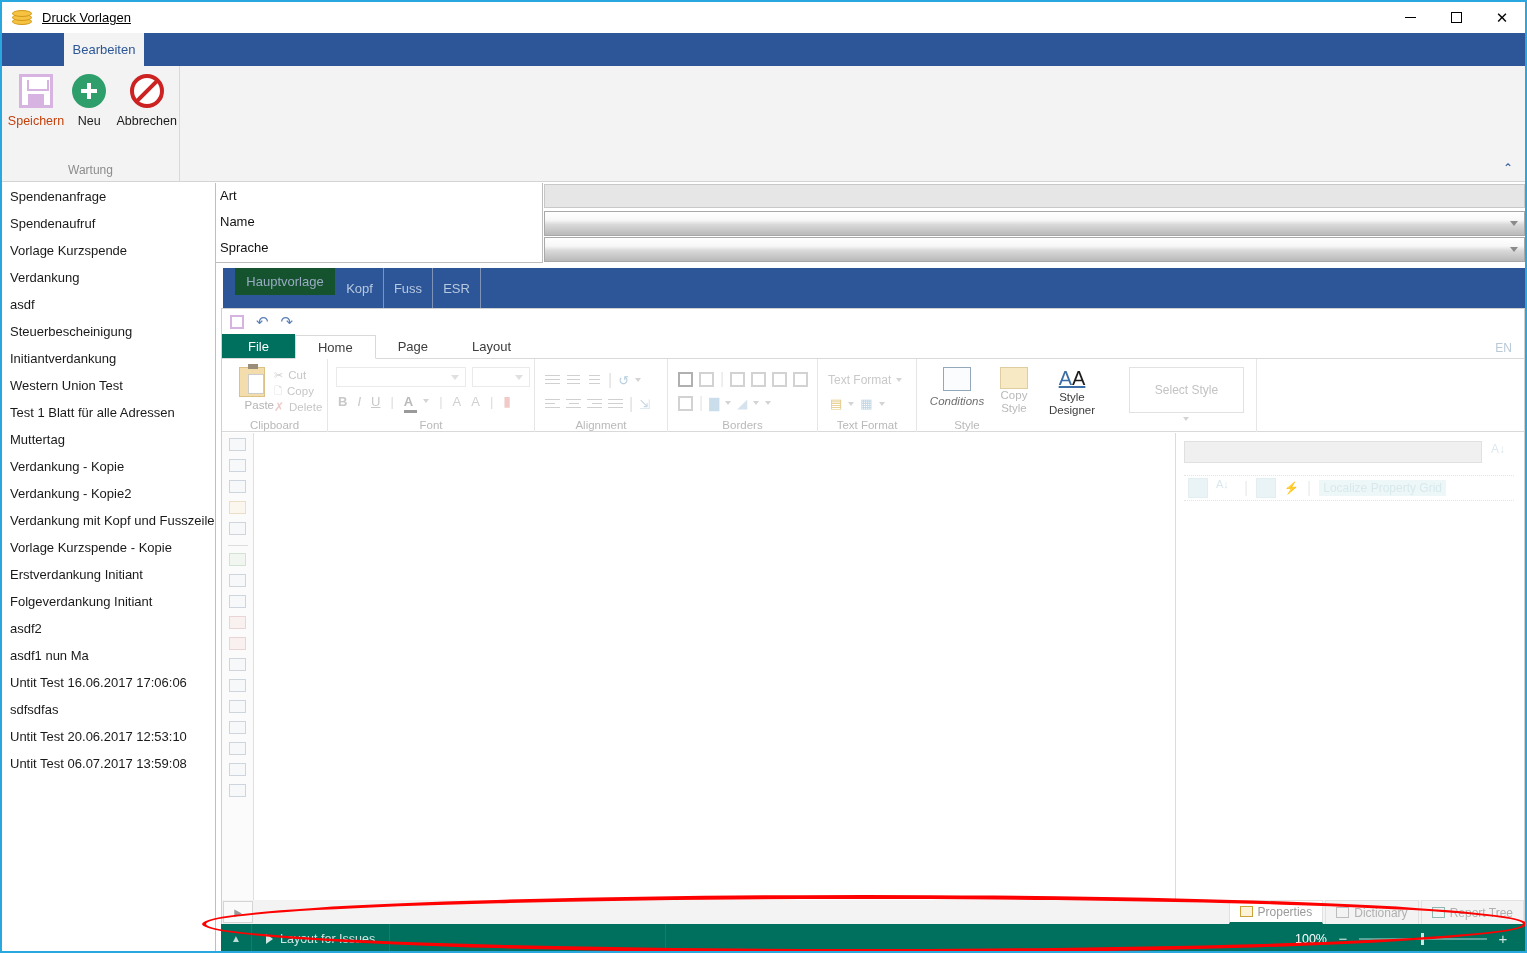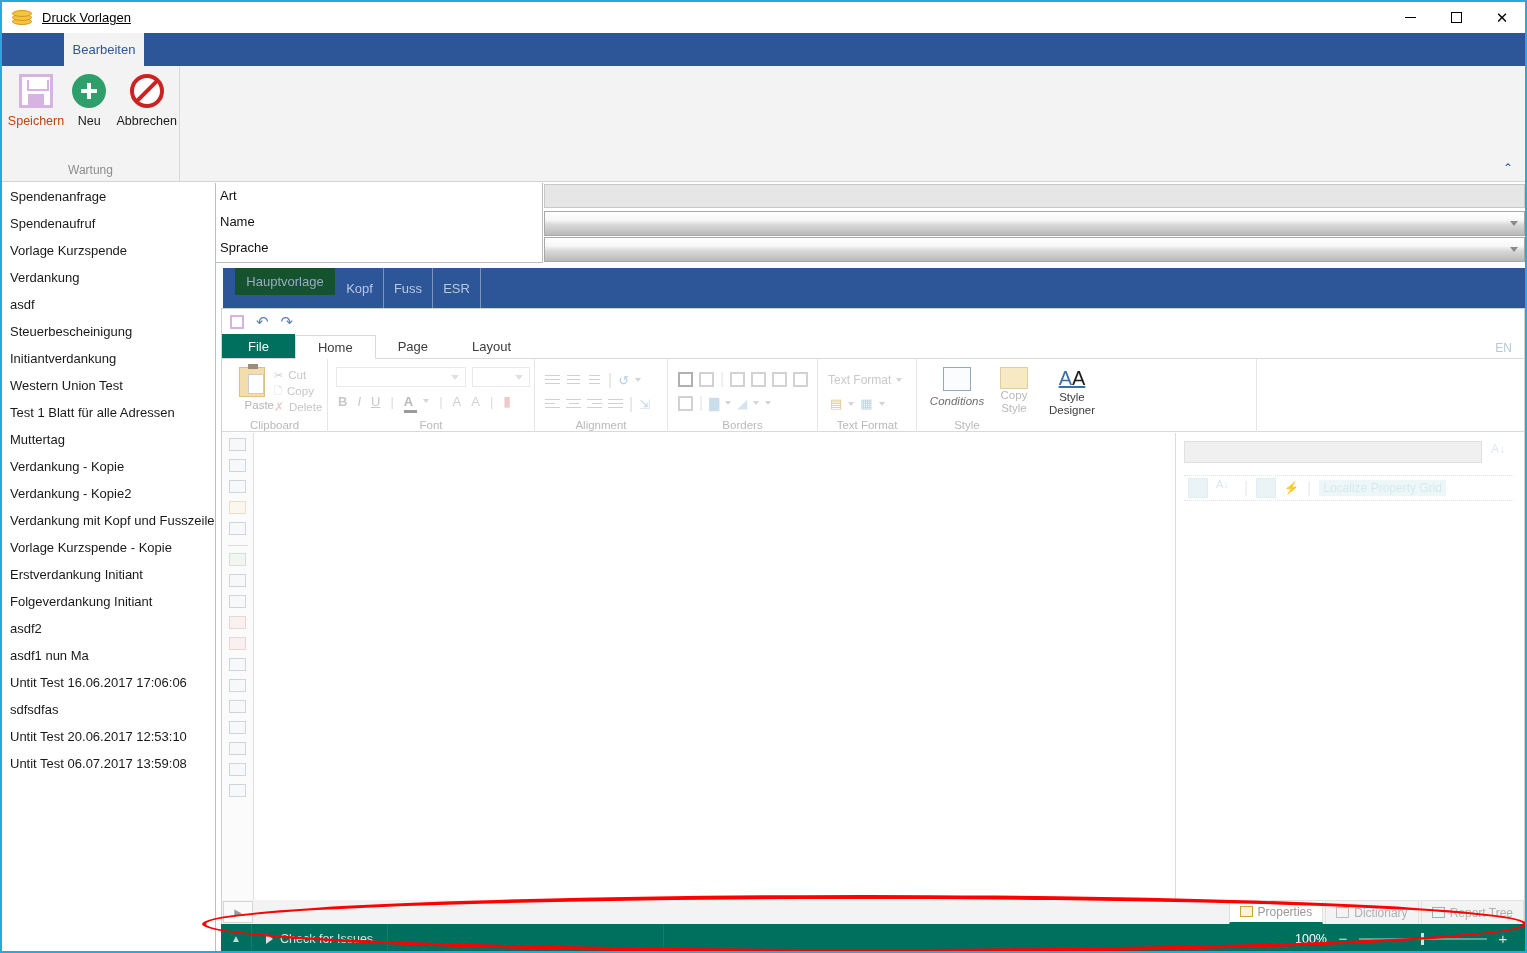--- a/index.html
+++ b/index.html
@@ -502,20 +502,24 @@
           <div style="font-size:11.5px;color:#6e6e6e;margin-top:4px;">Conditions</div>
         </div>
         <div style="position:absolute;left:72px;top:8px;width:50px;text-align:center;">
           <div style="width:28px;height:22px;margin:0 auto;background:#f7e9c4;border:1px solid #ddcda0;"></div>
           <div style="font-size:11.5px;color:#b9b9b9;line-height:13px;">Copy Style</div>
         </div>
         <div style="position:absolute;left:124px;top:8px;width:62px;text-align:center;">
           <div style="font-size:20px;color:#3b6ea5;line-height:22px;text-decoration:underline;">A<span style="color:#1c1c1c">A</span></div>
           <div style="font-size:11.5px;color:#3d3d3d;margin-top:2px;line-height:13px;">Style Designer</div>
         </div>
+        <div style="position:absolute;left:196px;top:0;width:144px;height:60px;">
+          <div class="select-style-box">Select Style</div>
+          <span class="tiny-arrow" style="position:absolute;left:70px;top:58px;"></span>
+        </div>
         <div class="glbl" style="left:-120px;width:340px;">Style</div>
       </div>
     </div>
 
     <div class="dbody">
       <div class="toolpanel">
         <div class="tool">
             <span class="box"></span>
           </div>
         <div class="tool">
@@ -603,21 +607,21 @@
         <span>Report Tree</span>
       </div>
     </div>
   </div>
 
   <div class="statusbar">
     <div class="sb-up">▲</div>
     <div class="sb-sep"></div>
     <div class="sb-check">
       <span class="play-tri"></span>
-      <span>Check for Issues</span>
+      <span>Layout for Issues</span>
     </div>
     <div class="sb-sep"></div>
     <div style="width:275px"></div>
     <div class="sb-sep"></div>
     <div class="zoomwrap">
       <span class="zoom-pct">100%</span>
       <span class="zoom-minus">−</span>
       <span class="zoom-track">
           <span class="zoom-thumb"></span>
         </span>

